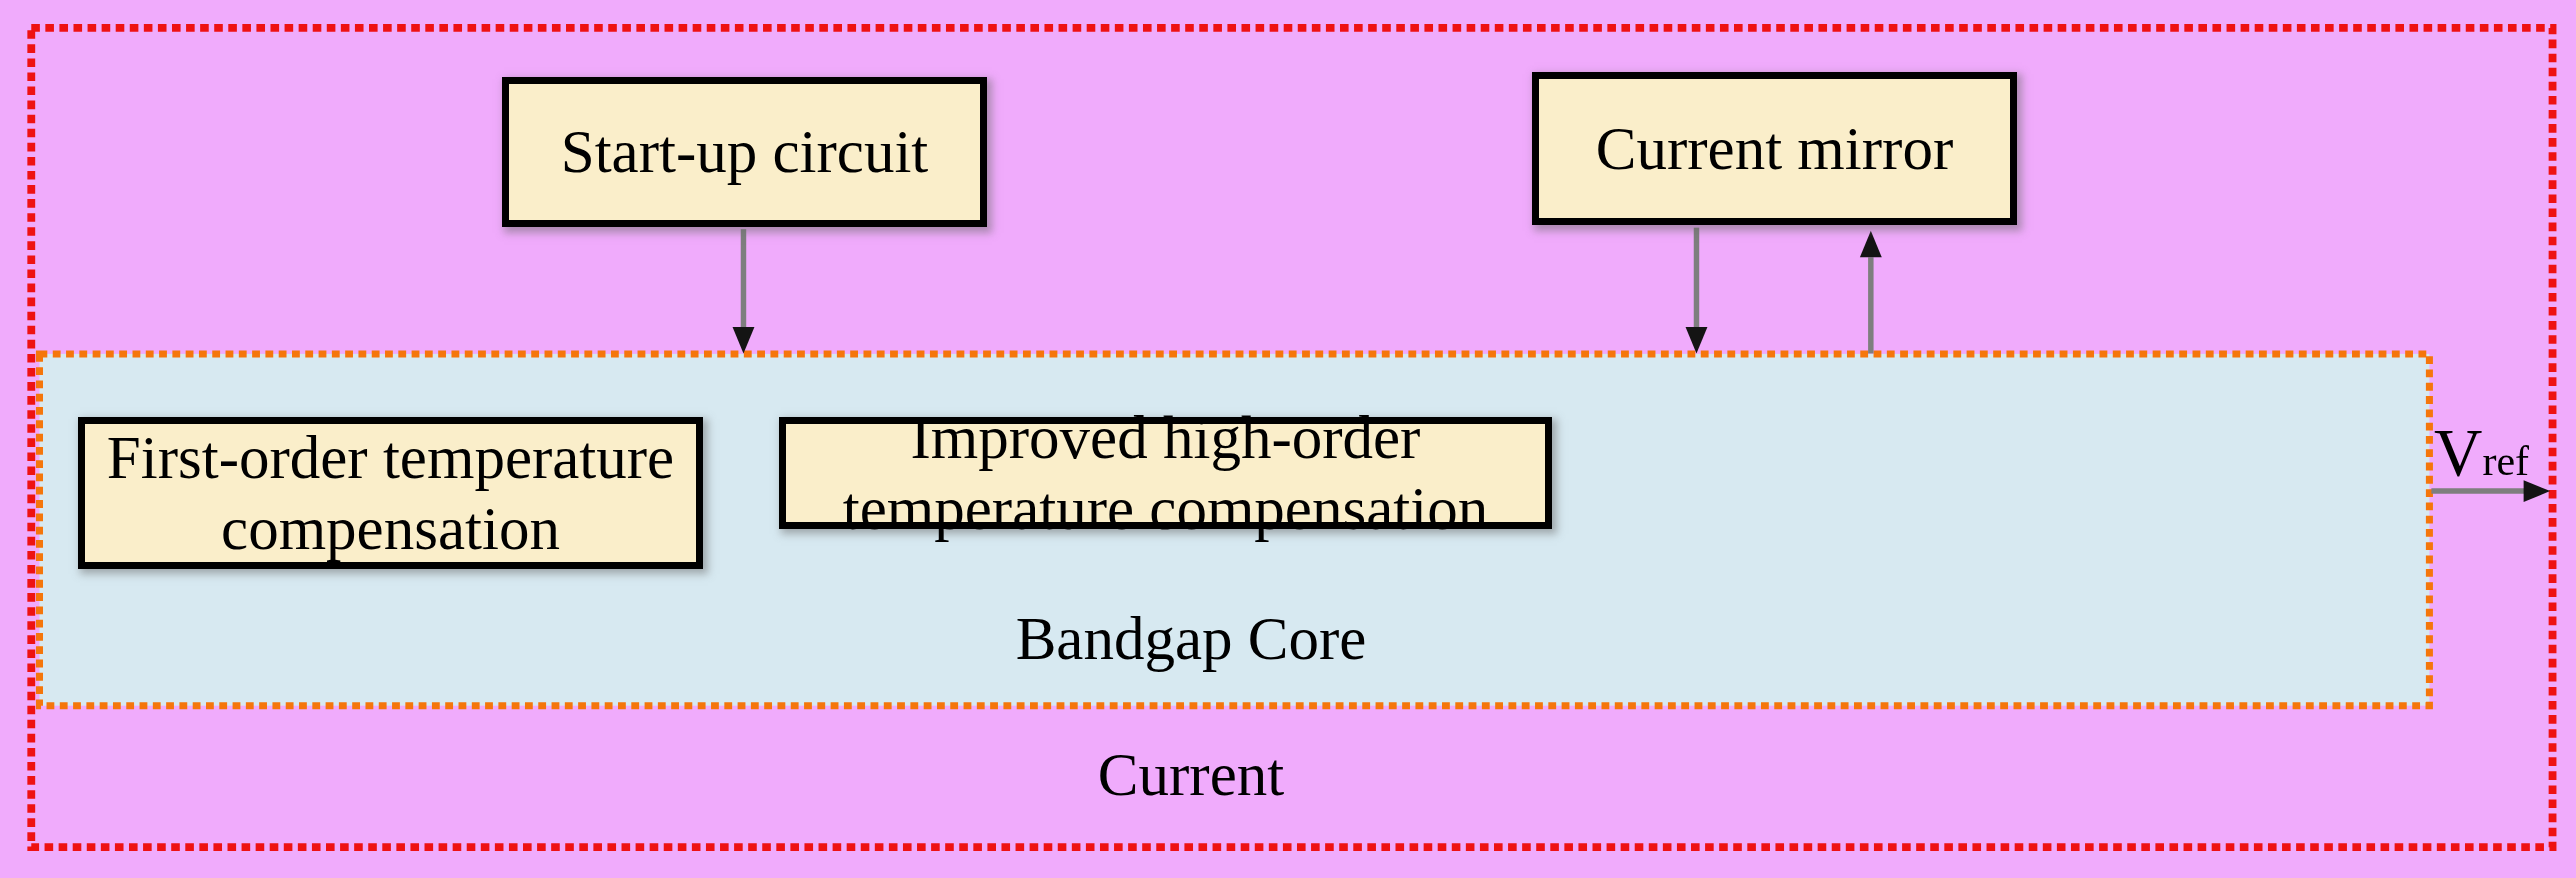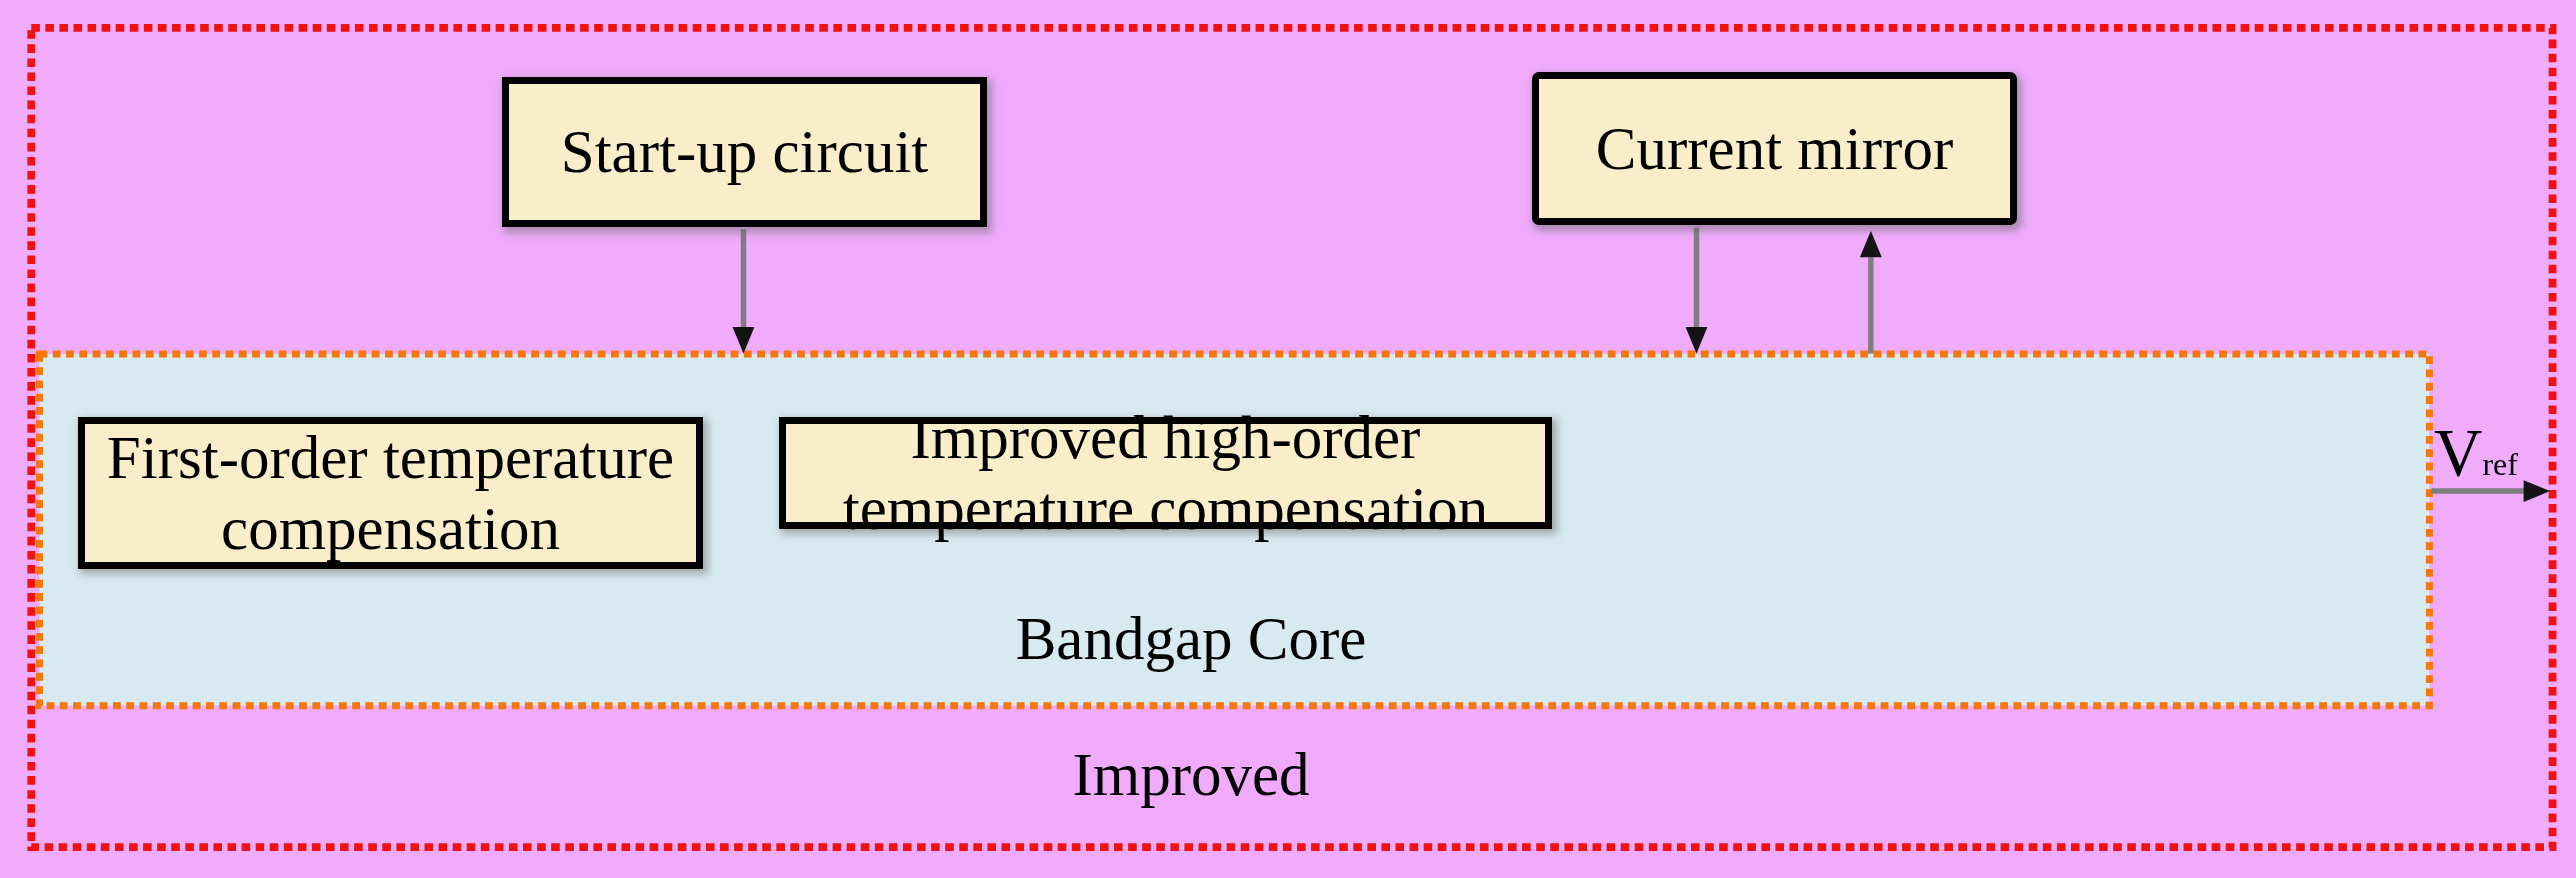--- a/index.html
+++ b/index.html
@@ -27,21 +27,21 @@
     align-items: center;
     justify-content: center;
     text-align: center;
     font-size: 61px;
     line-height: 1.17;
     box-shadow: 3.1px 3.9px 7.8px 1.6px rgba(105,105,105,0.5);
     z-index: 2;
   }
   .block span { white-space: pre-line; }
   .block-startup        { left: 502px;  top: 77px;  width: 485px; height: 150px; }
-  .block-current-mirror { left: 1532px; top: 72px;  width: 485px; height: 153px; border-radius: 7px; }
+  .block-current-mirror { left: 1532px; top: 72px;  width: 485px; height: 153px; }
   .block-first-order    { left: 78px;  top: 417px; width: 625px; height: 152px; }
   .block-high-order     { left: 779px;  top: 417px; width: 773px; height: 112px; }
   .block-curvature      { left: 1618px; top: 417px; width: 776px; height: 152px; }
   .container-label {
     position: absolute;
     left: 800px;
     width: 782px;
     height: 78px;
     line-height: 78px;
     text-align: center;
@@ -53,21 +53,21 @@
   .vref {
     position: absolute;
     left: 2434px;
     top: 419px;
     font-size: 67px;
     line-height: 1;
     white-space: nowrap;
     z-index: 2;
   }
   .vref .sub {
-    font-size: 32px;
+    font-size: 42px;
   }
 </style>
 </head>
 <body>
 
 <div class="stage">
 
   <svg class="lines" viewBox="0 0 3295 1124">
 
     <rect x="50.5" y="452.5" width="3057" height="450" fill="#D7E9F1" stroke="#F5760B" stroke-width="9" stroke-dasharray="10 7"></rect>
@@ -101,18 +101,18 @@
   </div>
 
   <div class="block block-high-order">
     <span>Improved high-order
 temperature compensation</span>
   </div>
 
 
   <div class="container-label core-label">Bandgap Core</div>
 
-  <div class="container-label bandgap-label">Improved</div>
+  <div class="container-label bandgap-label">Current</div>
 
   <div class="vref"><span>V</span><span class="sub">ref</span></div>
 
 </div>
 
 
 </body></html>

